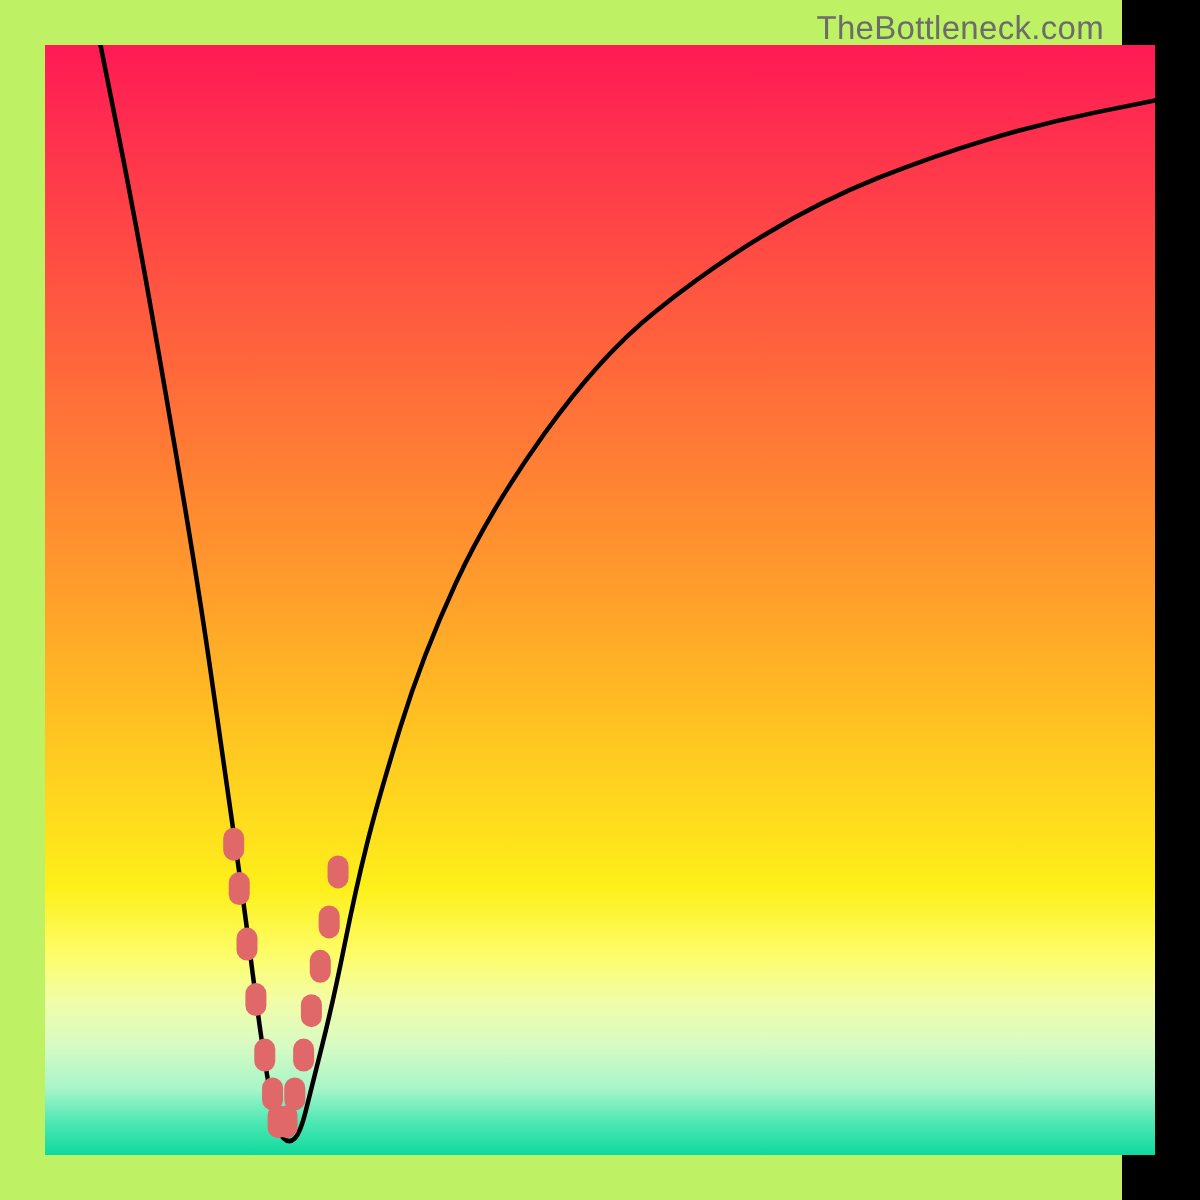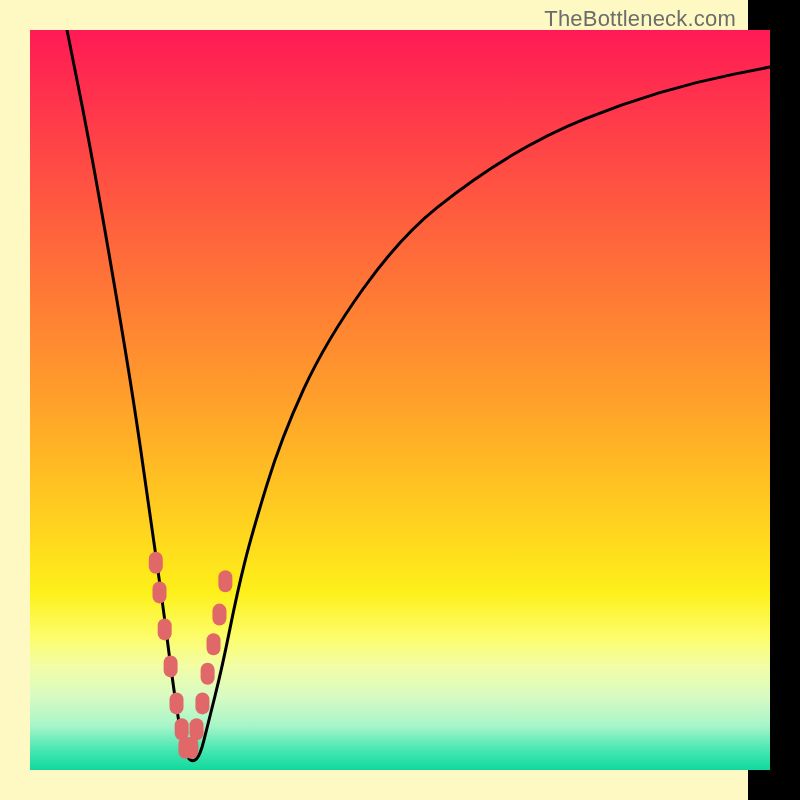--- a/index.html
+++ b/index.html
@@ -8,21 +8,21 @@
     width: 800px;
     height: 800px;
     overflow: hidden;
     background: #000;
     font-family: Arial, Helvetica, sans-serif;
   }
   .frame {
     position: relative;
     width: 748px;
     height: 800px;
-    background: #fef9c3;
+    background: #bef264;
   }
   .plot-area {
     position: absolute;
     left: 30px;
     top: 30px;
     width: 740px;
     height: 740px;
     background: linear-gradient(
       to bottom,
       #ff1a55 0%,

